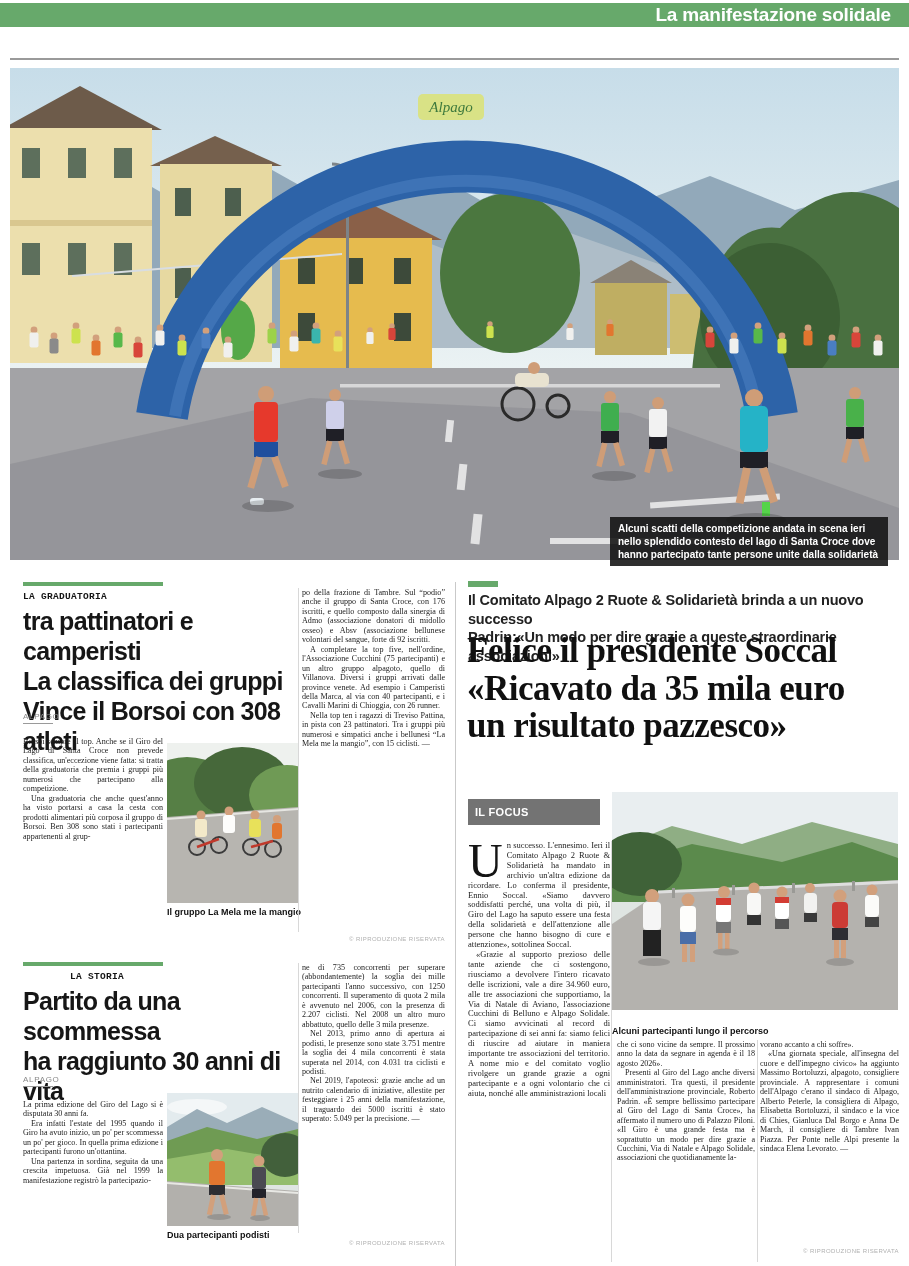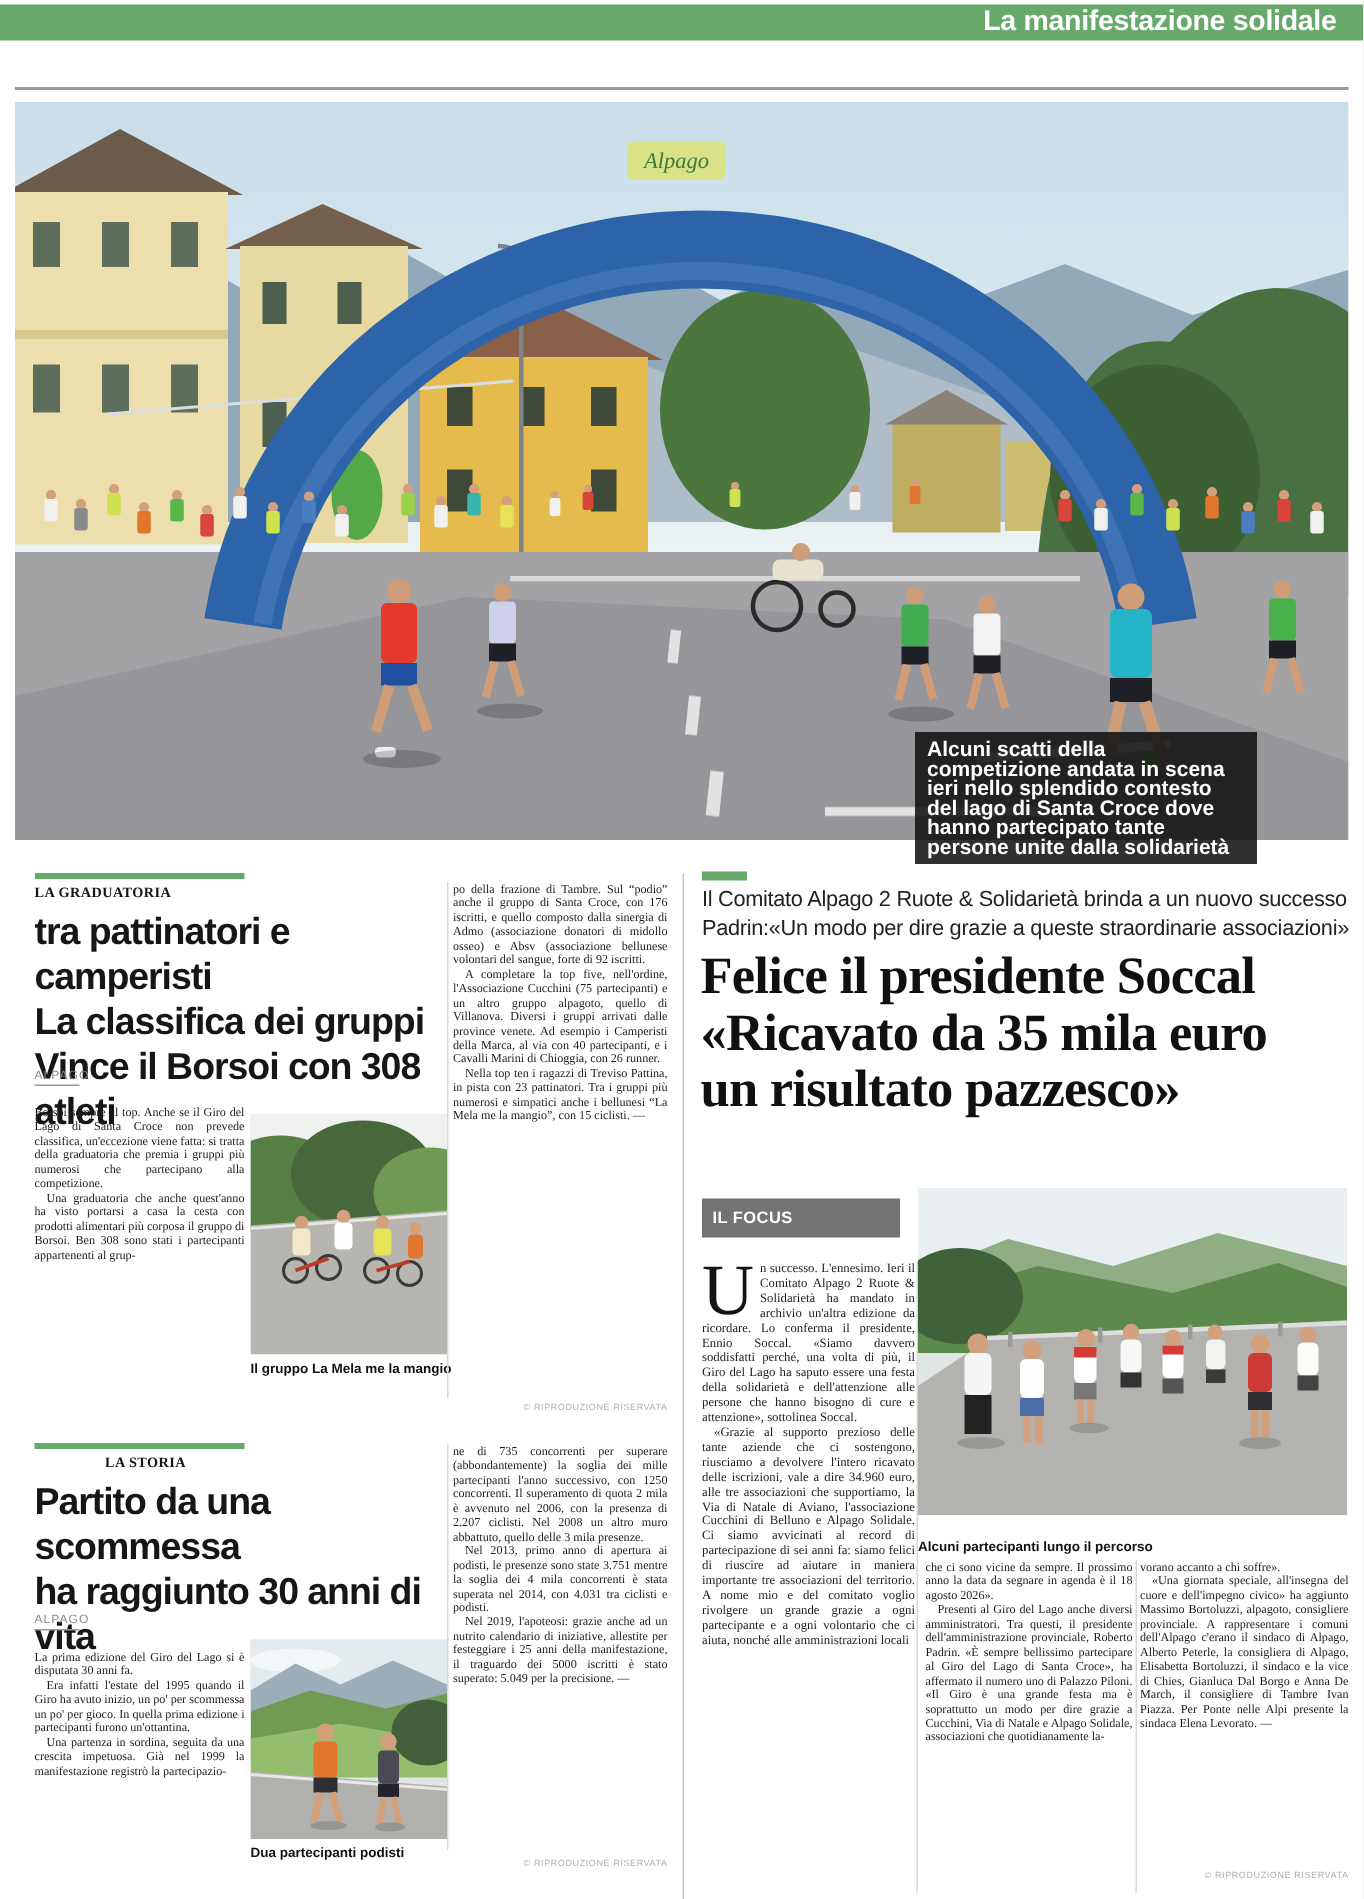--- a/index.html
+++ b/index.html
@@ -8,27 +8,27 @@
   .abs{position:absolute;}
   
   .banner{left:0;top:3px;width:909px;height:24px;background:#67a96b;display:flex;
           align-items:center;justify-content:flex-end;padding-right:18px;box-sizing:border-box;}
   .banner span{font-family:"Liberation Sans",sans-serif;font-weight:bold;font-size:19px;
           color:#fff;letter-spacing:-0.2px;}
   .toprule{left:10px;top:58px;width:889px;height:2px;background:#9a9a9a;}
   
   .photo{overflow:hidden;background:#dfe5e2;}
   .photo svg{display:block;}
-  .maincap{left:610px;top:488px;width:228px;background:rgba(18,18,18,0.88);color:#fff;
-           font-family:"Liberation Sans",sans-serif;font-weight:bold;font-size:14px;
+  .maincap{left:610px;top:517px;width:278px;background:rgba(18,18,18,0.88);color:#fff;
+           font-family:"Liberation Sans",sans-serif;font-weight:bold;font-size:10px;
            line-height:13px;padding:5px 8px;box-sizing:border-box;}
   
   .greenbar{height:4px;background:#67a96b;}
   .greenmark{background:#67a96b;}
-  .seclabel{font-family:Liberation Serif, serif;font-weight:bold;font-size:9.5px;
+  .seclabel{font-family:Liberation Mono, monospace;font-weight:bold;font-size:9.5px;
             letter-spacing:.3px;color:#151515;}
   .headline-sans{font-family:"Liberation Sans",sans-serif;font-weight:bold;font-size:25px;
             line-height:30px;letter-spacing:-0.7px;color:#161616;}
   .headline-serif{font-family:"Liberation Serif","DejaVu Serif",serif;font-weight:bold;
             font-size:35px;line-height:37.5px;color:#101010;letter-spacing:-0.5px;}
   .kicker{font-family:"Liberation Sans",sans-serif;font-size:14.5px;line-height:18.5px;
             color:#222;letter-spacing:-0.2px;}
   .loclabel{font-family:"Liberation Sans",sans-serif;font-size:8px;color:#8a8a8a;
             letter-spacing:.7px;}
   .loclabel:after{content:"";display:block;width:30px;height:1px;background:#9a9a9a;margin-top:2px;}
@@ -303,21 +303,21 @@
     <p>Nel 2013, primo anno di apertura ai podisti, le presenze sono state 3.751 mentre la soglia dei 4 mila concorrenti è stata superata nel 2014, con 4.031 tra ciclisti e podisti.</p>
     <p>Nel 2019, l'apoteosi: grazie anche ad un nutrito calendario di iniziative, allestite per festeggiare i 25 anni della manifestazione, il traguardo dei 5000 iscritti è stato superato: 5.049 per la precisione. —</p>
   </div>
   <div class="abs copyright" style="left:302px;top:1240px;width:143px;">© RIPRODUZIONE RISERVATA</div>
 
   <div class="abs vrule" style="left:298px;top:588px;height:344px;"></div>
   <div class="abs vrule" style="left:298px;top:963px;height:270px;"></div>
   <div class="abs vrule" style="left:455px;top:582px;height:684px;background:#c9c9c9;"></div>
 
   <div class="abs greenmark" style="left:468px;top:581px;width:30px;height:6px;"></div>
-  <div class="abs kicker" style="left:468px;top:591px;width:436px;">
+  <div class="abs kicker" style="left:468px;top:591px;width:436px;font-weight:bold;">
     <div>Il Comitato Alpago 2 Ruote &amp; Solidarietà brinda a un nuovo successo</div>
     <div>Padrin:«Un modo per dire grazie a queste straordinarie associazioni»</div>
   </div>
   <div class="abs headline-serif" style="left:467px;top:632px;width:436px;">
     <div>Felice il presidente Soccal</div>
     <div>«Ricavato da 35 mila euro</div>
     <div>un risultato pazzesco»</div>
   </div>
 
   <div class="abs focusbox" style="left:468px;top:799px;width:132px;height:26px;">

